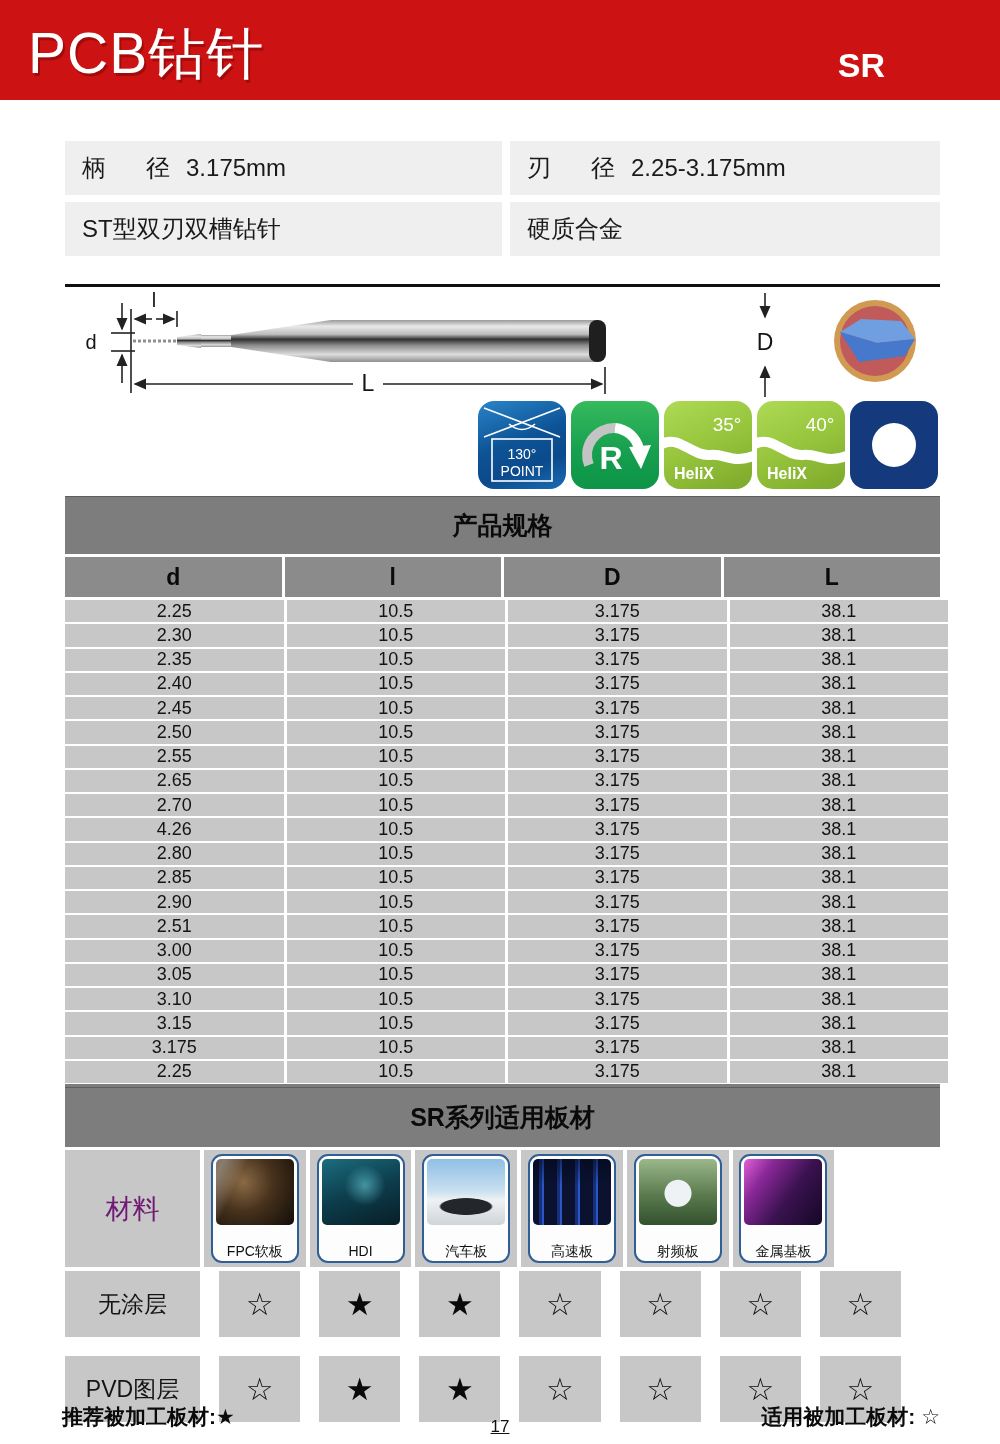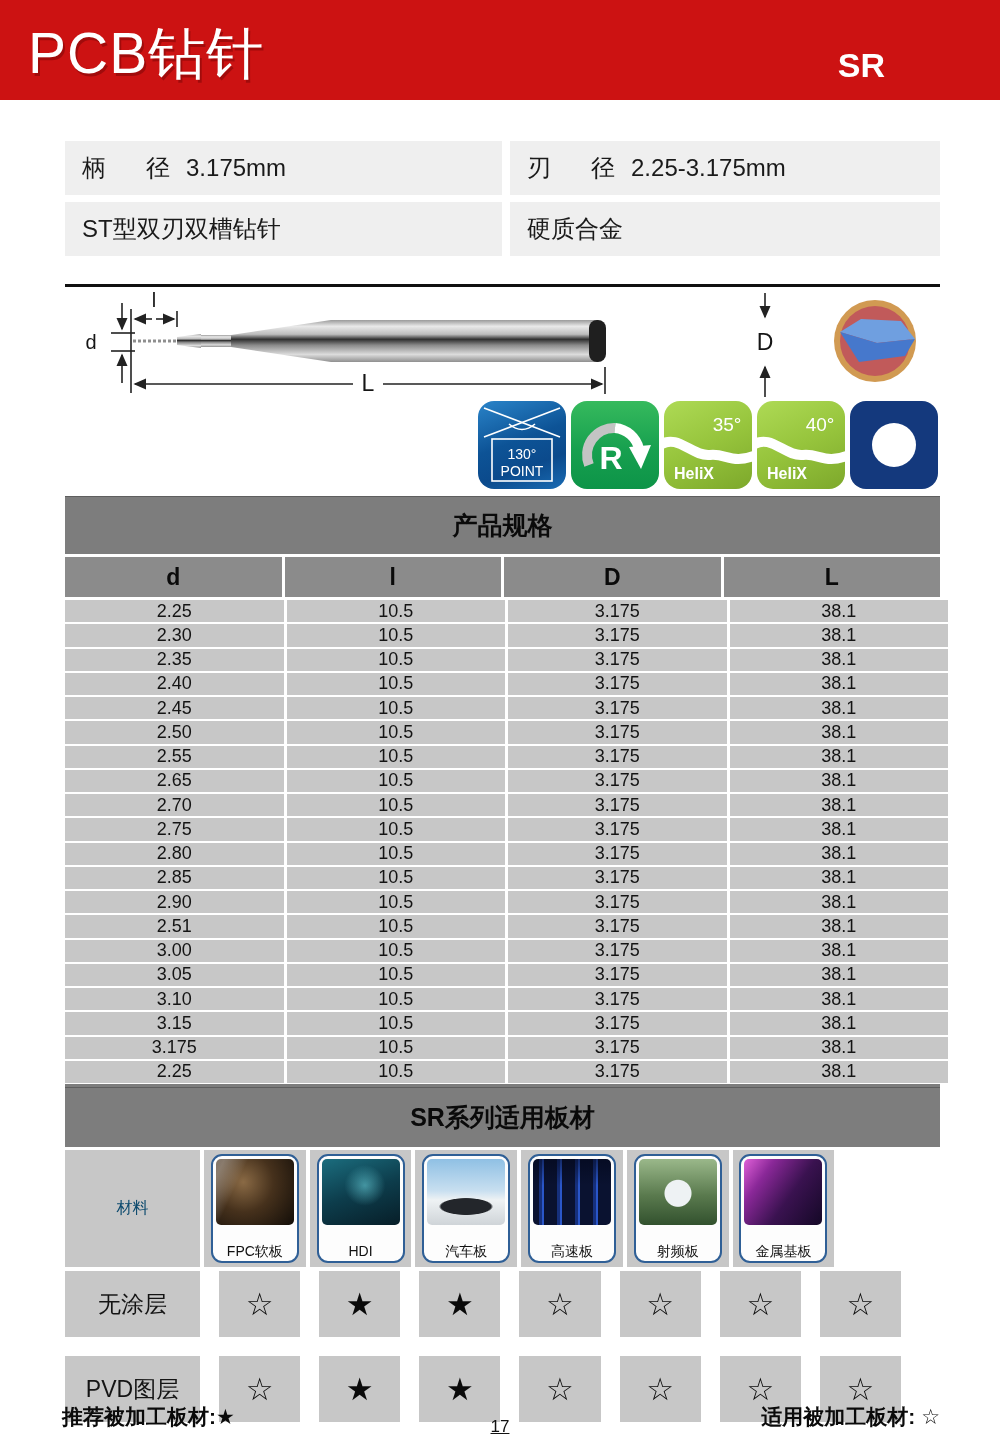--- a/index.html
+++ b/index.html
@@ -51,21 +51,21 @@
          flex-direction:column;gap:2px;}
   .trow{flex:1;display:grid;grid-template-columns:repeat(4,1fr);gap:3px;}
   .tcell{background:#c7c7c7;display:flex;align-items:center;justify-content:center;
          font-size:18px;color:#141414;}
   .tbottom{position:absolute;left:65px;top:1084px;width:875px;height:3px;background:#7d7d7d;}
 
   
   .mat-grid{position:absolute;left:65px;top:1150px;width:875px;height:117px;display:grid;
             grid-template-columns:135px repeat(7,1fr);gap:4px;}
   .cell{background:#c7c7c7;}
-  .label-cell{display:flex;align-items:center;justify-content:center;font-size:16px;color:#0c4a6e;}
+  .label-cell{display:flex;align-items:center;justify-content:center;font-size:27px;color:#701a75;}
   .mat-cell{display:flex;align-items:center;justify-content:center;}
   .mat-card{width:88px;background:#fdfdfd;border:2px solid #2f5f96;border-radius:11px;
             padding:3px 2px 1px;box-sizing:border-box;}
   .mat-img{width:78px;height:66px;border-radius:5px;margin:0 auto;}
   .mat-caption{text-align:center;font-size:14px;color:#111;line-height:1.3;margin-top:17px;white-space:nowrap;}
 
   .photo-fpc{background:linear-gradient(115deg,rgba(255,255,255,0.35) 8%,rgba(255,255,255,0) 30%),
              radial-gradient(circle at 35% 35%,#8a6a45 0%,#46311c 45%,#120d08 100%);}
   .photo-hdi{background:radial-gradient(circle at 55% 40%,rgba(120,230,240,0.5) 0%,rgba(120,230,240,0) 35%),
              linear-gradient(160deg,#1b6d7e 0%,#0d3d4c 50%,#071e28 100%);}
@@ -273,21 +273,21 @@
         <div class="tcell">3.175</div>
         <div class="tcell">38.1</div>
       </div>
       <div class="trow">
         <div class="tcell">2.70</div>
         <div class="tcell">10.5</div>
         <div class="tcell">3.175</div>
         <div class="tcell">38.1</div>
       </div>
       <div class="trow">
-        <div class="tcell">2.75</div>
+        <div class="tcell">4.26</div>
         <div class="tcell">10.5</div>
         <div class="tcell">3.175</div>
         <div class="tcell">38.1</div>
       </div>
       <div class="trow">
         <div class="tcell">2.80</div>
         <div class="tcell">10.5</div>
         <div class="tcell">3.175</div>
         <div class="tcell">38.1</div>
       </div>

